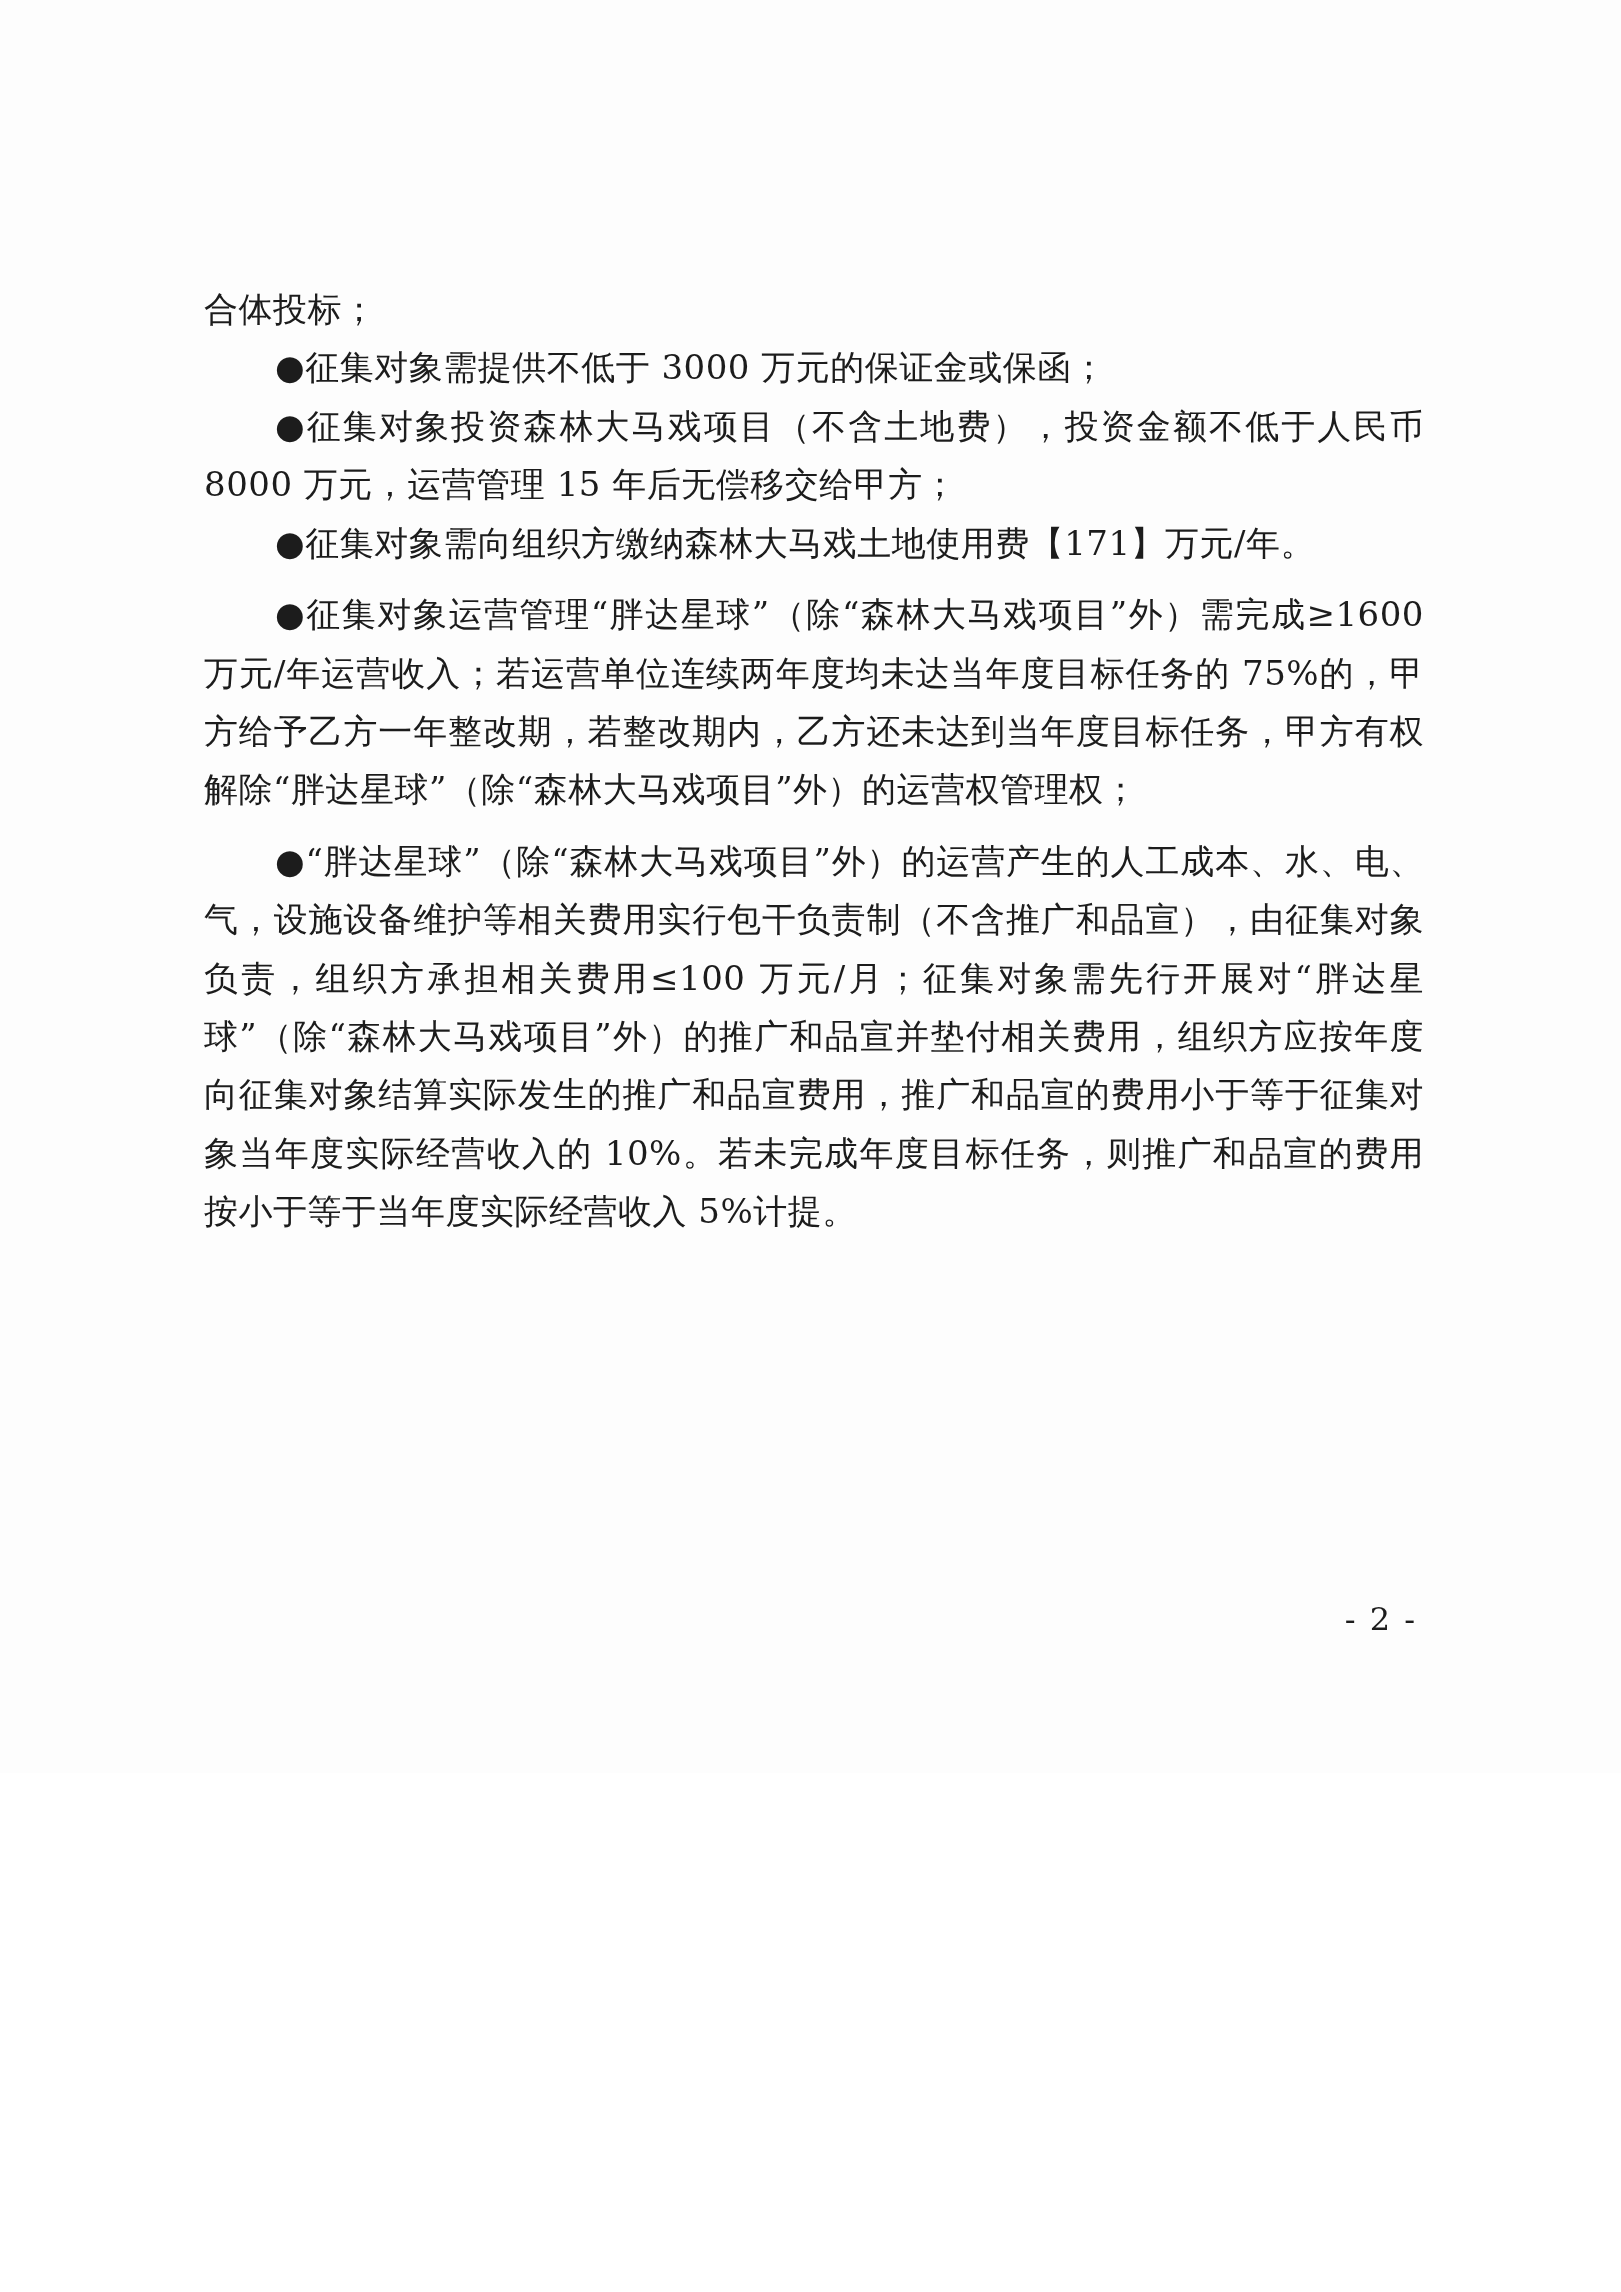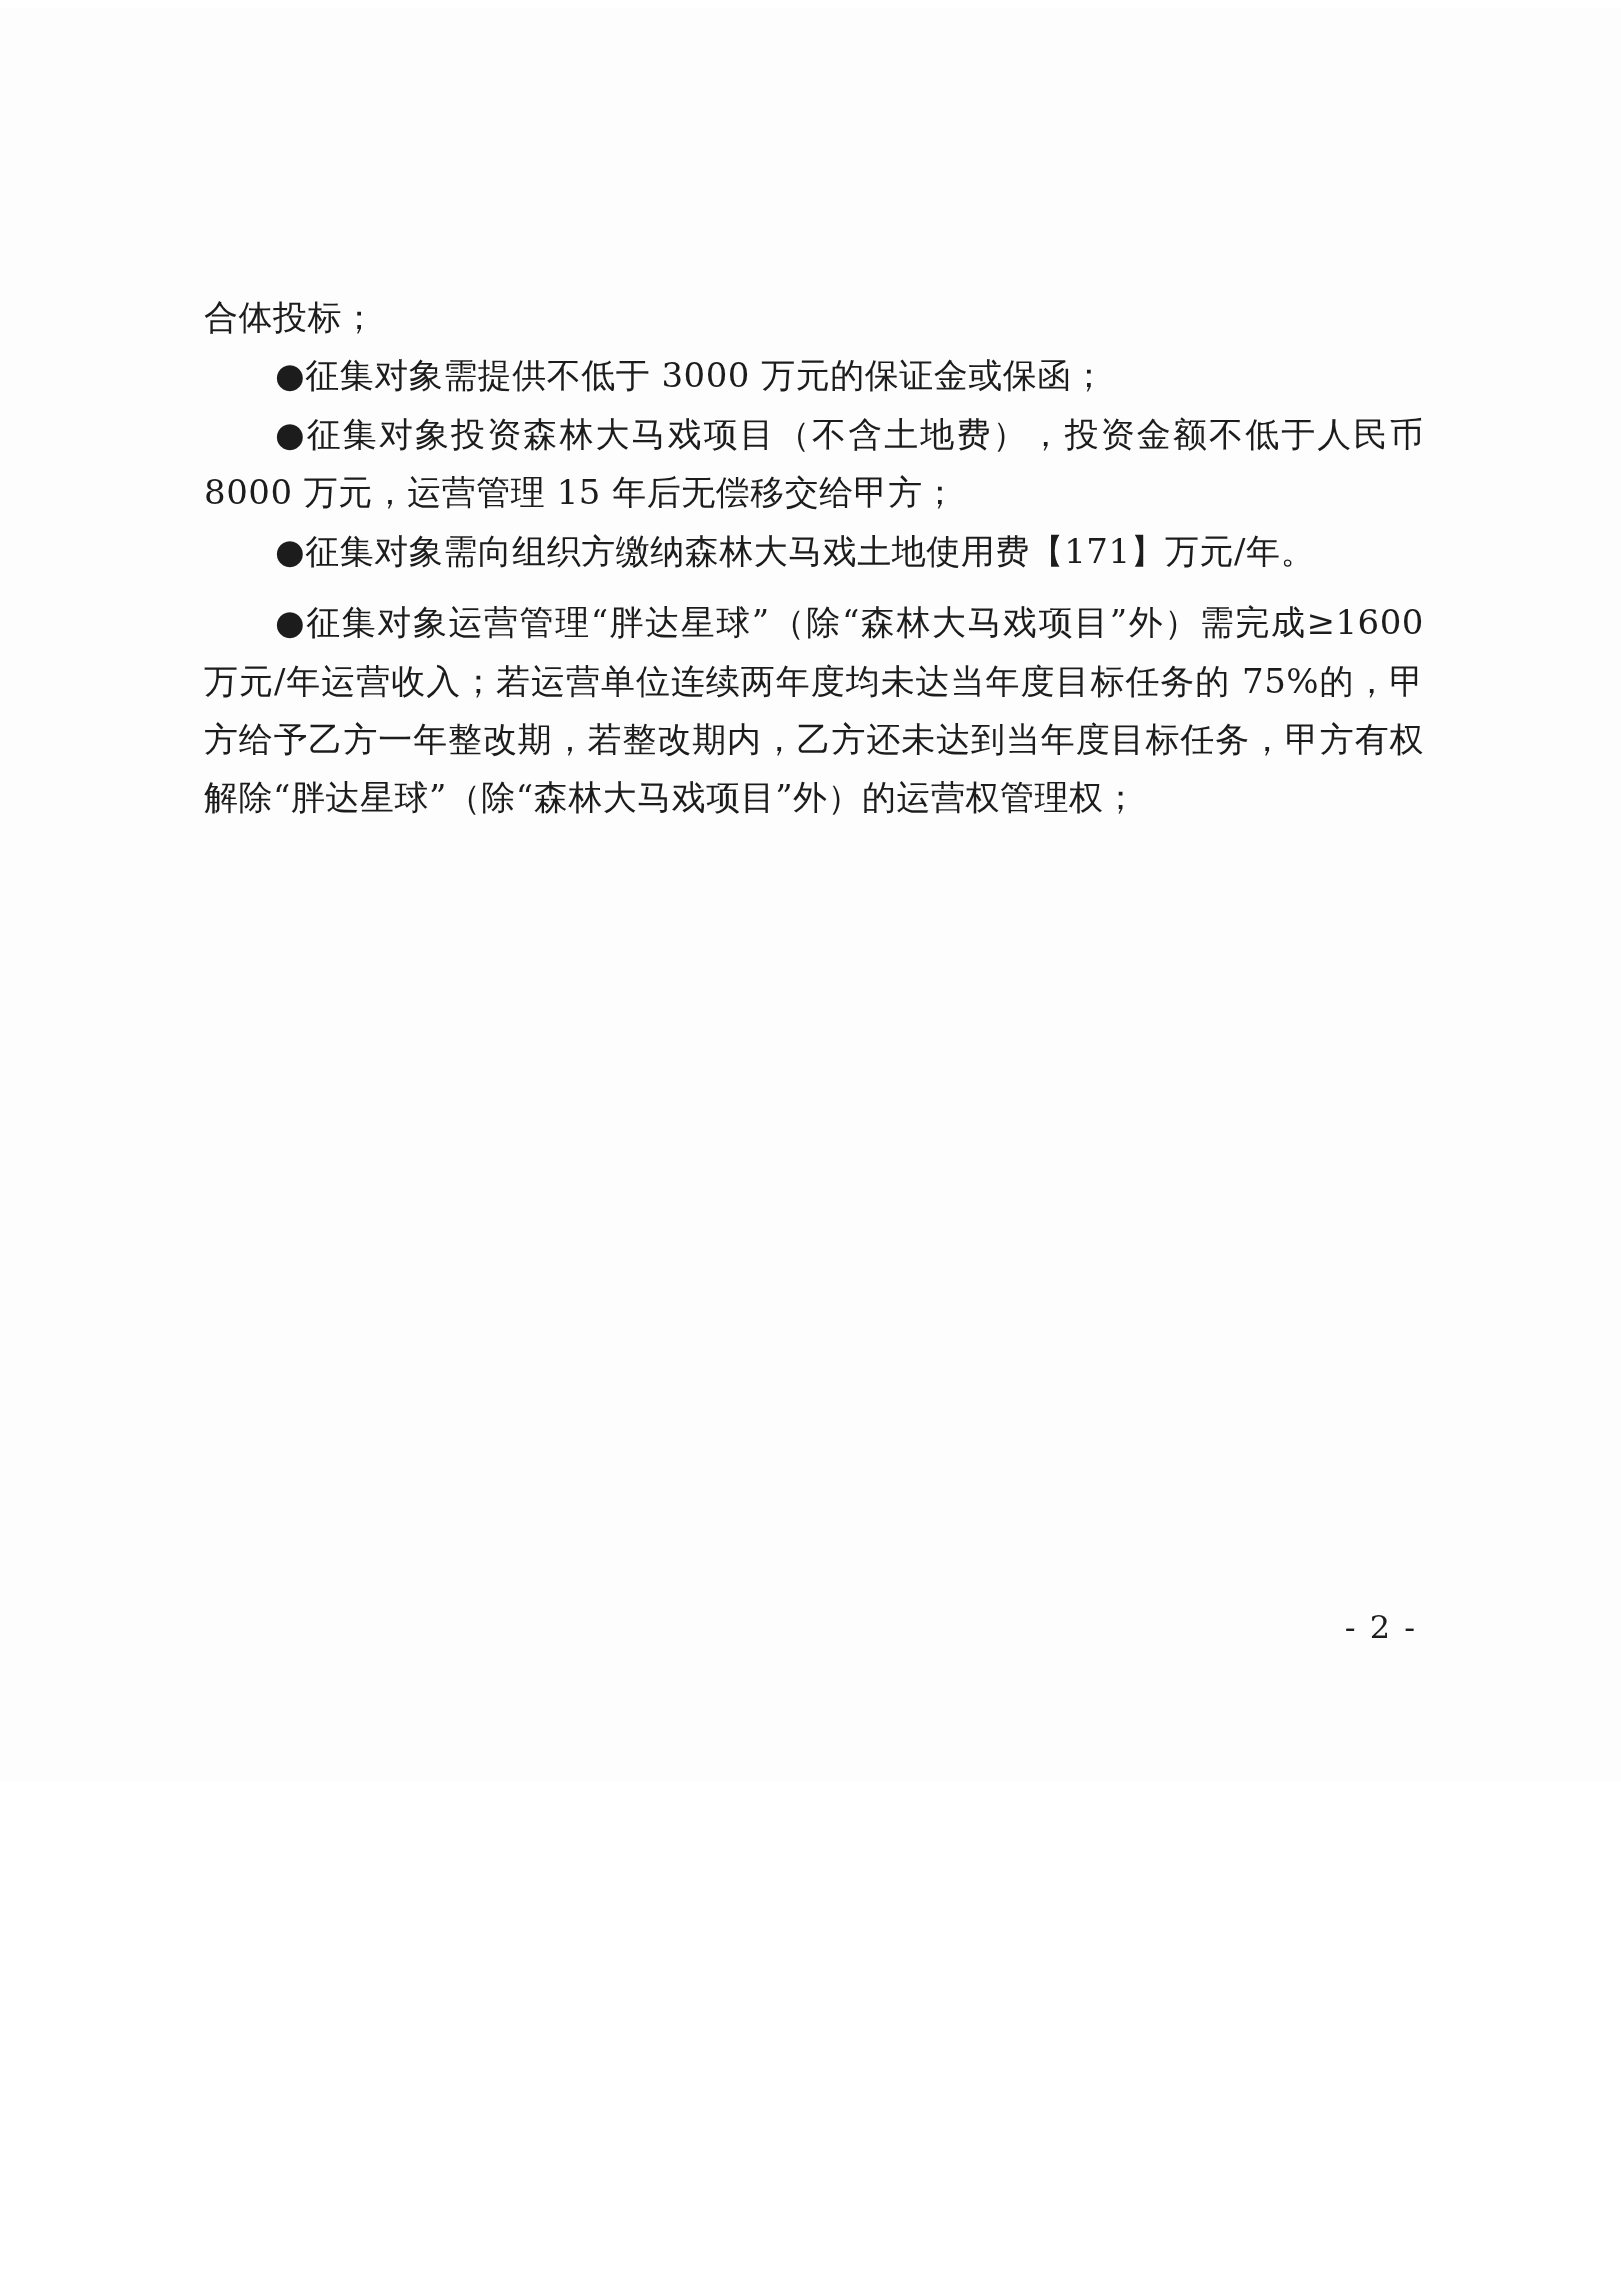--- a/index.html
+++ b/index.html
@@ -11,21 +11,21 @@
     width: 1621px;
     height: 2293px;
     font-family: "DejaVu Serif", "Liberation Serif", serif;
     color: #1a1a1a;
     position: relative;
     overflow: hidden;
   }
   .page {
     position: absolute;
     left: 0;
-    top: 8px;
+    top: 0;
     width: 1621px;
     height: 1773px;
     background: #fdfdfd;
   }
   .body-area {
     position: absolute;
     left: 204px;
     top: 280px;
     width: 1220px;
   }
@@ -56,16 +56,17 @@
 </head>
 <body>
 
 <div class="page">
   <div class="body-area">
     <p class="">合体投标；</p>
     <p class="indent">●征集对象需提供不低于 3000 万元的保证金或保函；</p>
     <p class="indent">●征集对象投资森林大马戏项目（不含土地费），投资金额不低于人民币 8000 万元，运营管理 15 年后无偿移交给甲方；</p>
     <p class="indent">●征集对象需向组织方缴纳森林大马戏土地使用费【171】万元/年。</p>
     <p class="indent gap">●征集对象运营管理“胖达星球”（除“森林大马戏项目”外）需完成≥1600 万元/年运营收入；若运营单位连续两年度均未达当年度目标任务的 75%的，甲方给予乙方一年整改期，若整改期内，乙方还未达到当年度目标任务，甲方有权解除“胖达星球”（除“森林大马戏项目”外）的运营权管理权；</p>
+    <p class="indent gap">●“胖达星球”（除“森林大马戏项目”外）的运营产生的人工成本、水、电、气，设施设备维护等相关费用实行包干负责制（不含推广和品宣），由征集对象负责，组织方承担相关费用≤100 万元/月；征集对象需先行开展对“胖达星球”（除“森林大马戏项目”外）的推广和品宣并垫付相关费用，组织方应按年度向征集对象结算实际发生的推广和品宣费用，推广和品宣的费用小于等于征集对象当年度实际经营收入的 10%。若未完成年度目标任务，则推广和品宣的费用按小于等于当年度实际经营收入 5%计提。</p>
   </div>
   <div class="page-number">- 2 -</div>
 </div>
 
 
 </body></html>

